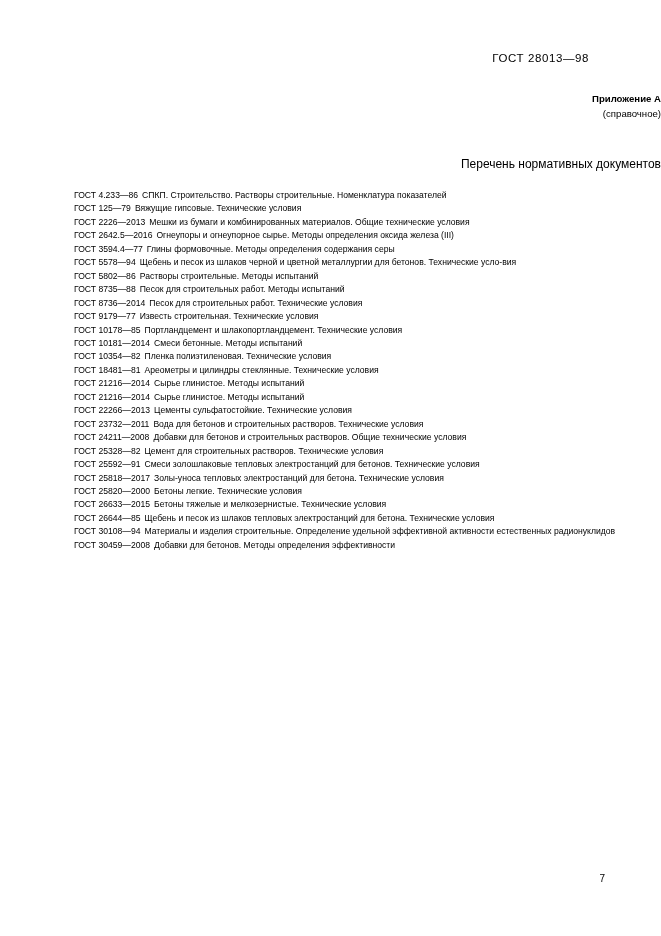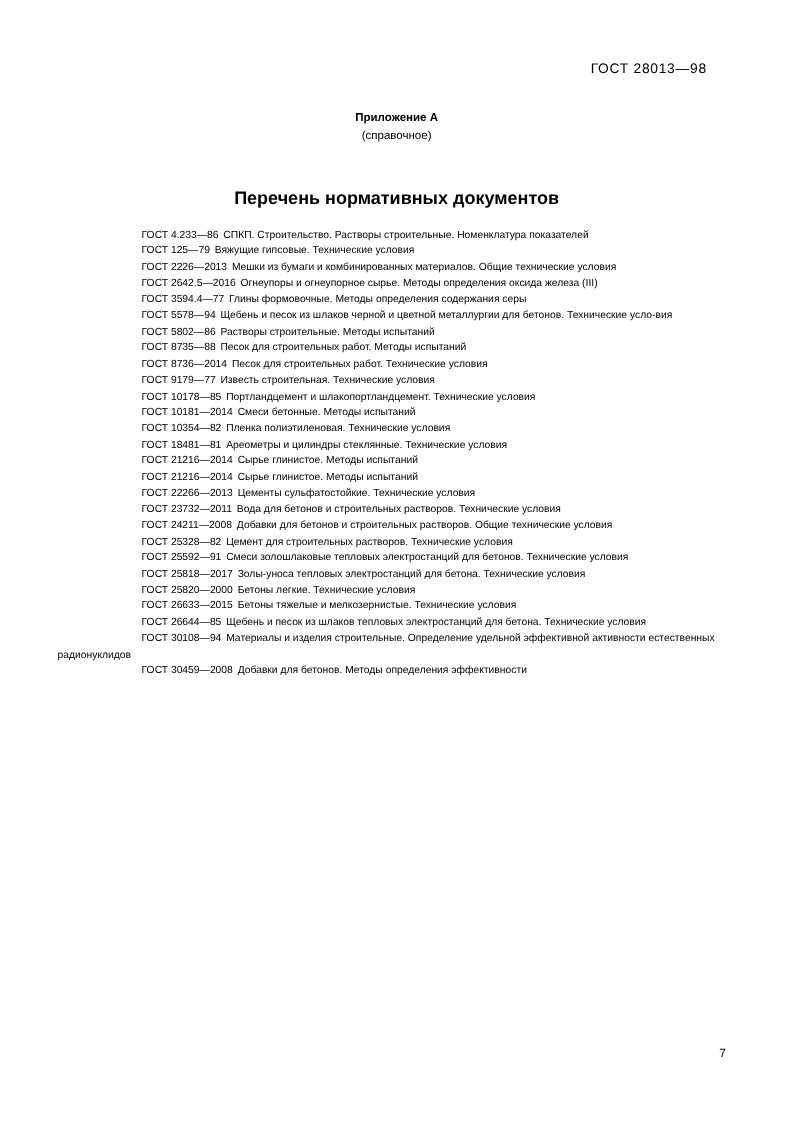--- a/index.html
+++ b/index.html
@@ -27,54 +27,53 @@
     right: 72px;
     font-size: 11.5px;
     letter-spacing: 0.6px;
     font-family: "Liberation Sans", sans-serif;
   }
   .annex-block {
     position: absolute;
     top: 91px;
     left: 0;
     width: 661px;
-    text-align: center;
+    text-align: right;
     font-size: 9.6px;
     line-height: 15px;
   }
   .annex-title {
     font-weight: bold;
   }
   .annex-sub {
     font-weight: normal;
   }
   .list-title {
     position: absolute;
     top: 157px;
     left: 0;
     width: 661px;
-    text-align: center;
-    font-size: 15px;
-    font-weight: bold;
+    text-align: right;
+    font-size: 12px;
+    font-weight: normal;
   }
   .doc-list {
     position: absolute;
     top: 189px;
     left: 48px;
     width: 576px;
     font-size: 8.6px;
     line-height: 13.45px;
   }
   .doc-line {
     white-space: nowrap;
     text-indent: 26px;
   }
   .doc-line .code {
     display: inline;
-    margin-left: 44px;
   }
   .doc-line .gap {
     display: inline-block;
     width: 4px;
   }
   .doc-line.wrap {
     white-space: normal;
     text-indent: 26px;
   }
   .page-number {

